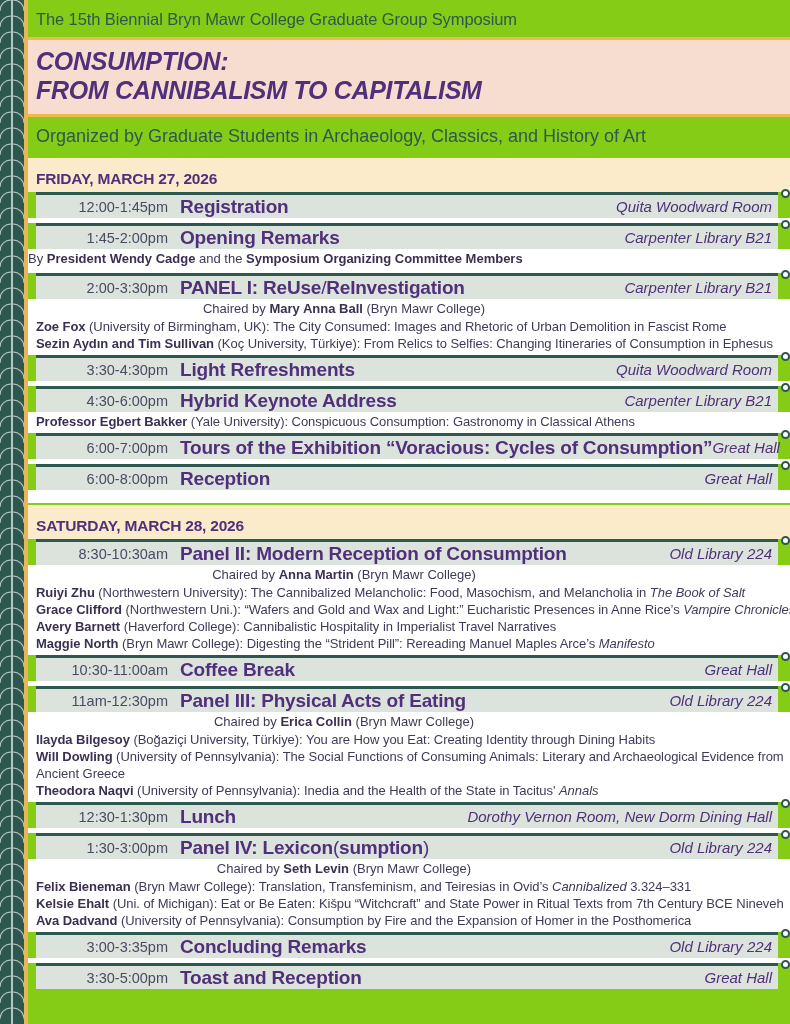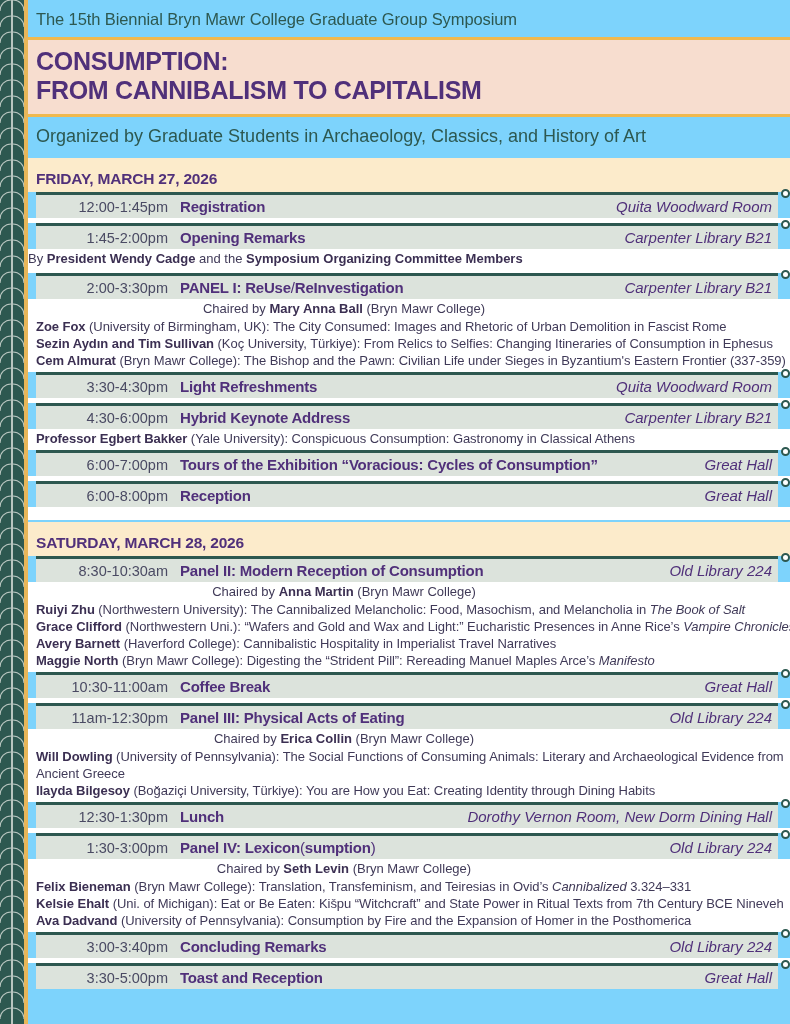--- a/index.html
+++ b/index.html
@@ -9,21 +9,21 @@
     height: 1024px;
     overflow: hidden;
     background: #ffffff;
     font-family: "Liberation Sans", sans-serif;
   }
 
   .poster {
     position: relative;
     width: 790px;
     height: 1024px;
-    background: #7dd3fc;
+    background: #84cc16;
     display: flex;
   }
 
   
   .border-strip {
     position: relative;
     width: 24px;
     height: 1024px;
     flex: 0 0 24px;
     background: #2d5850;
@@ -80,20 +80,21 @@
     border-bottom: 3px solid #f0b94f;
     padding: 7px 0 9px 8px;
   }
   .title-line {
     font-size: 25px;
     font-weight: bold;
     color: #50307a;
     letter-spacing: -0.3px;
     line-height: 1.16;
     white-space: nowrap;
+    font-style: italic;
   }
 
   .subtitle {
     font-size: 18px;
     color: #2d5850;
     padding: 9px 0 9px 8px;
     white-space: nowrap;
   }
 
   
@@ -136,21 +137,21 @@
   .ev-time {
     font-size: 14.5px;
     color: #4a4a63;
     width: 136px;
     flex: 0 0 136px;
     text-align: right;
     padding-right: 12px;
     white-space: nowrap;
   }
   .ev-title {
-    font-size: 15px;
+    font-size: 19px;
     font-weight: bold;
     color: #50307a;
     letter-spacing: -0.2px;
     white-space: nowrap;
     flex: 0 0 auto;
   }
   .ev-title .light { font-weight: 400; }
   .ev-loc {
     font-size: 15px;
     font-style: italic;
@@ -381,21 +382,20 @@
           <div class="event-row">
             <span class="dot"></span>
             <span class="ev-time">2:00-3:30pm</span>
             <span class="ev-title">PANEL I: ReUse<span class="light">/</span>ReInvestigation</span>
             <span class="ev-loc">Carpenter Library B21</span>
           </div>
           <div class="chair">Chaired by <b>Mary Anna Ball</b> (Bryn Mawr College)</div>
           <div class="paper-list">
             <div class="paper"><b>Zoe Fox</b> (University of Birmingham, UK): The City Consumed: Images and Rhetoric of Urban Demolition in Fascist Rome</div>
             <div class="paper"><b>Sezin Aydın and Tim Sullivan</b> (Koç University, Türkiye): From Relics to Selfies: Changing Itineraries of Consumption in Ephesus</div>
-            <div class="paper"><b>Cem Almurat</b> (Bryn Mawr College): The Bishop and the Pawn: Civilian Life under Sieges in Byzantium's Eastern Frontier (337-359)</div>
           </div>
         </div>
         <div class="event-group">
           <div class="event-row">
             <span class="dot"></span>
             <span class="ev-time">3:30-4:30pm</span>
             <span class="ev-title">Light Refreshments</span>
             <span class="ev-loc">Quita Woodward Room</span>
           </div>
           <div class="gap-sm"></div>
@@ -456,22 +456,23 @@
         </div>
         <div class="event-group">
           <div class="event-row">
             <span class="dot"></span>
             <span class="ev-time">11am-12:30pm</span>
             <span class="ev-title">Panel III: Physical Acts of Eating</span>
             <span class="ev-loc">Old Library 224</span>
           </div>
           <div class="chair">Chaired by <b>Erica Collin</b> (Bryn Mawr College)</div>
           <div class="paper-list">
+            <div class="paper"><b>Ilayda Bilgesoy</b> (Boğaziçi University, Türkiye): You are How you Eat: Creating Identity through Dining Habits</div>
             <div class="paper wrap"><b>Will Dowling</b> (University of Pennsylvania): The Social Functions of Consuming Animals: Literary and Archaeological Evidence from Ancient Greece</div>
-            <div class="paper"><b>Ilayda Bilgesoy</b> (Boğaziçi University, Türkiye): You are How you Eat: Creating Identity through Dining Habits</div>
+            <div class="paper"><b>Theodora Naqvi</b> (University of Pennsylvania): Inedia and the Health of the State in Tacitus' <i>Annals</i></div>
           </div>
         </div>
         <div class="event-group">
           <div class="event-row">
             <span class="dot"></span>
             <span class="ev-time">12:30-1:30pm</span>
             <span class="ev-title">Lunch</span>
             <span class="ev-loc">Dorothy Vernon Room, New Dorm Dining Hall</span>
           </div>
           <div class="gap-sm"></div>
@@ -486,21 +487,21 @@
           <div class="chair">Chaired by <b>Seth Levin</b> (Bryn Mawr College)</div>
           <div class="paper-list">
             <div class="paper"><b>Felix Bieneman</b> (Bryn Mawr College): Translation, Transfeminism, and Teiresias in Ovid’s <i>Cannibalized</i> 3.324–331</div>
             <div class="paper"><b>Kelsie Ehalt</b> (Uni. of Michigan): Eat or Be Eaten: Kišpu “Witchcraft” and State Power in Ritual Texts from 7th Century BCE Nineveh</div>
             <div class="paper"><b>Ava Dadvand</b> (University of Pennsylvania): Consumption by Fire and the Expansion of Homer in the Posthomerica</div>
           </div>
         </div>
         <div class="event-group">
           <div class="event-row">
             <span class="dot"></span>
-            <span class="ev-time">3:00-3:40pm</span>
+            <span class="ev-time">3:00-3:35pm</span>
             <span class="ev-title">Concluding Remarks</span>
             <span class="ev-loc">Old Library 224</span>
           </div>
           <div class="gap-sm"></div>
         </div>
         <div class="event-group">
           <div class="event-row">
             <span class="dot"></span>
             <span class="ev-time">3:30-5:00pm</span>
             <span class="ev-title">Toast and Reception</span>

